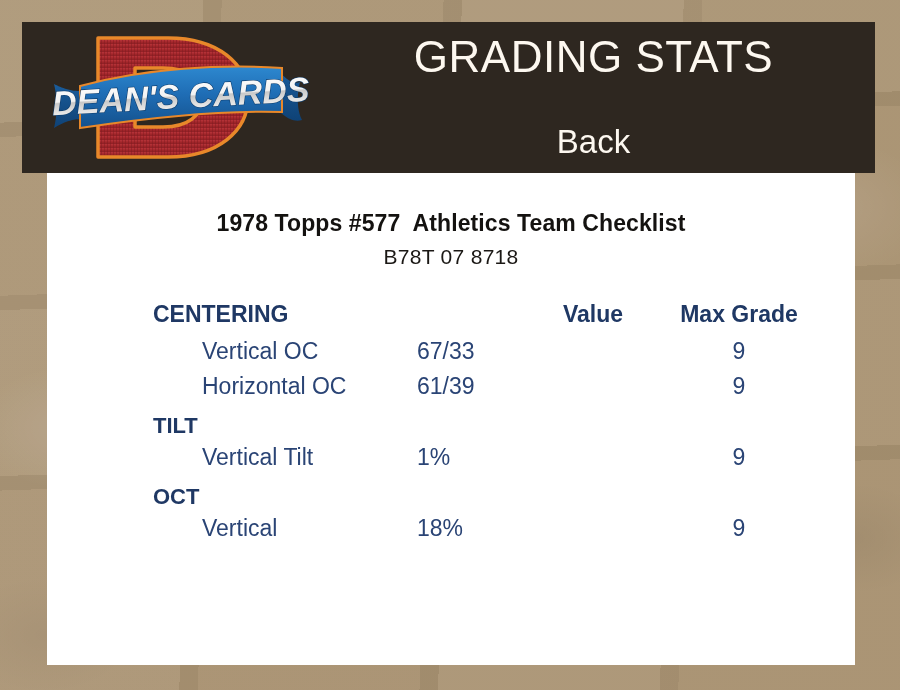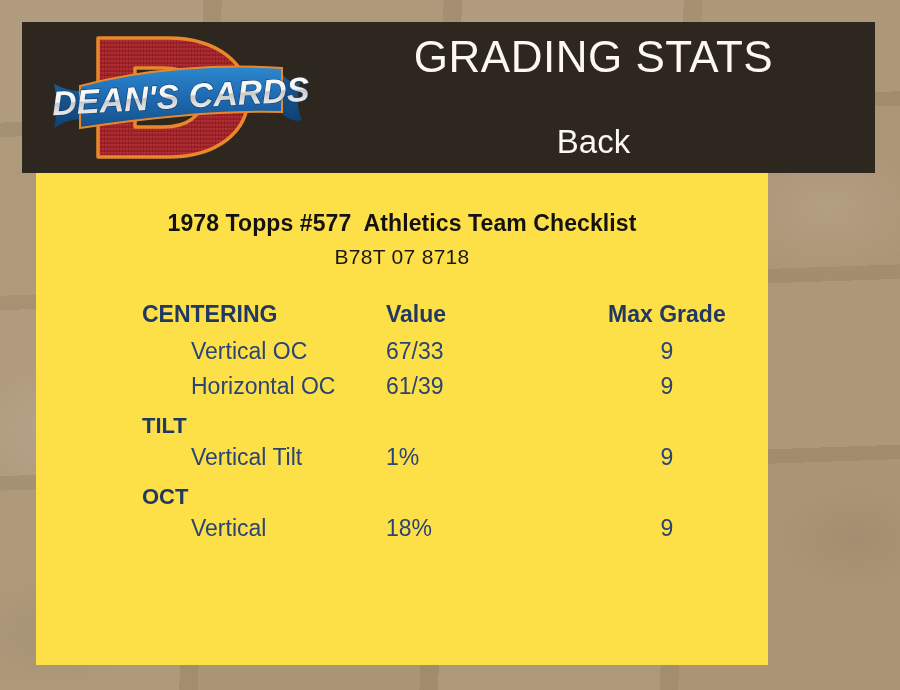--- a/index.html
+++ b/index.html
@@ -80,25 +80,25 @@
     font-size: 33px;
     font-weight: 400;
     line-height: 1.2;
     margin-top: 21px;
     white-space: nowrap;
   }
 
   
   #content-panel {
     position: absolute;
-    left: 36px;
+    left: 47px;
     top: 173px;
-    width: 732px;
+    width: 808px;
     height: 492px;
-    background: #fde047;
+    background: #ffffff;
     z-index: 2;
   }
 
   #card-title {
     text-align: center;
     color: #141210;
     font-size: 23px;
     font-weight: bold;
     margin-top: 37px;
     white-space: pre;
@@ -128,21 +128,21 @@
   #stats-table th {
     font-size: 23px;
     font-weight: bold;
     padding: 0 0 6px 0;
     color: #1f3864;
   }
   #stats-table th.h-label {
     text-align: left;
     padding-left: 106px;
   }
-  #stats-table th.h-value { text-align: left; }
+  #stats-table th.h-value { text-align: right; }
   #stats-table th.h-grade { text-align: center; }
 
   tr.section-row td {
     font-size: 22px;
     font-weight: bold;
     color: #1f3864;
     text-align: left;
     padding: 9px 0 1px 106px;
   }
   tr.stat-row td { font-size: 23px; font-weight: 400; color: #2a4475; }

